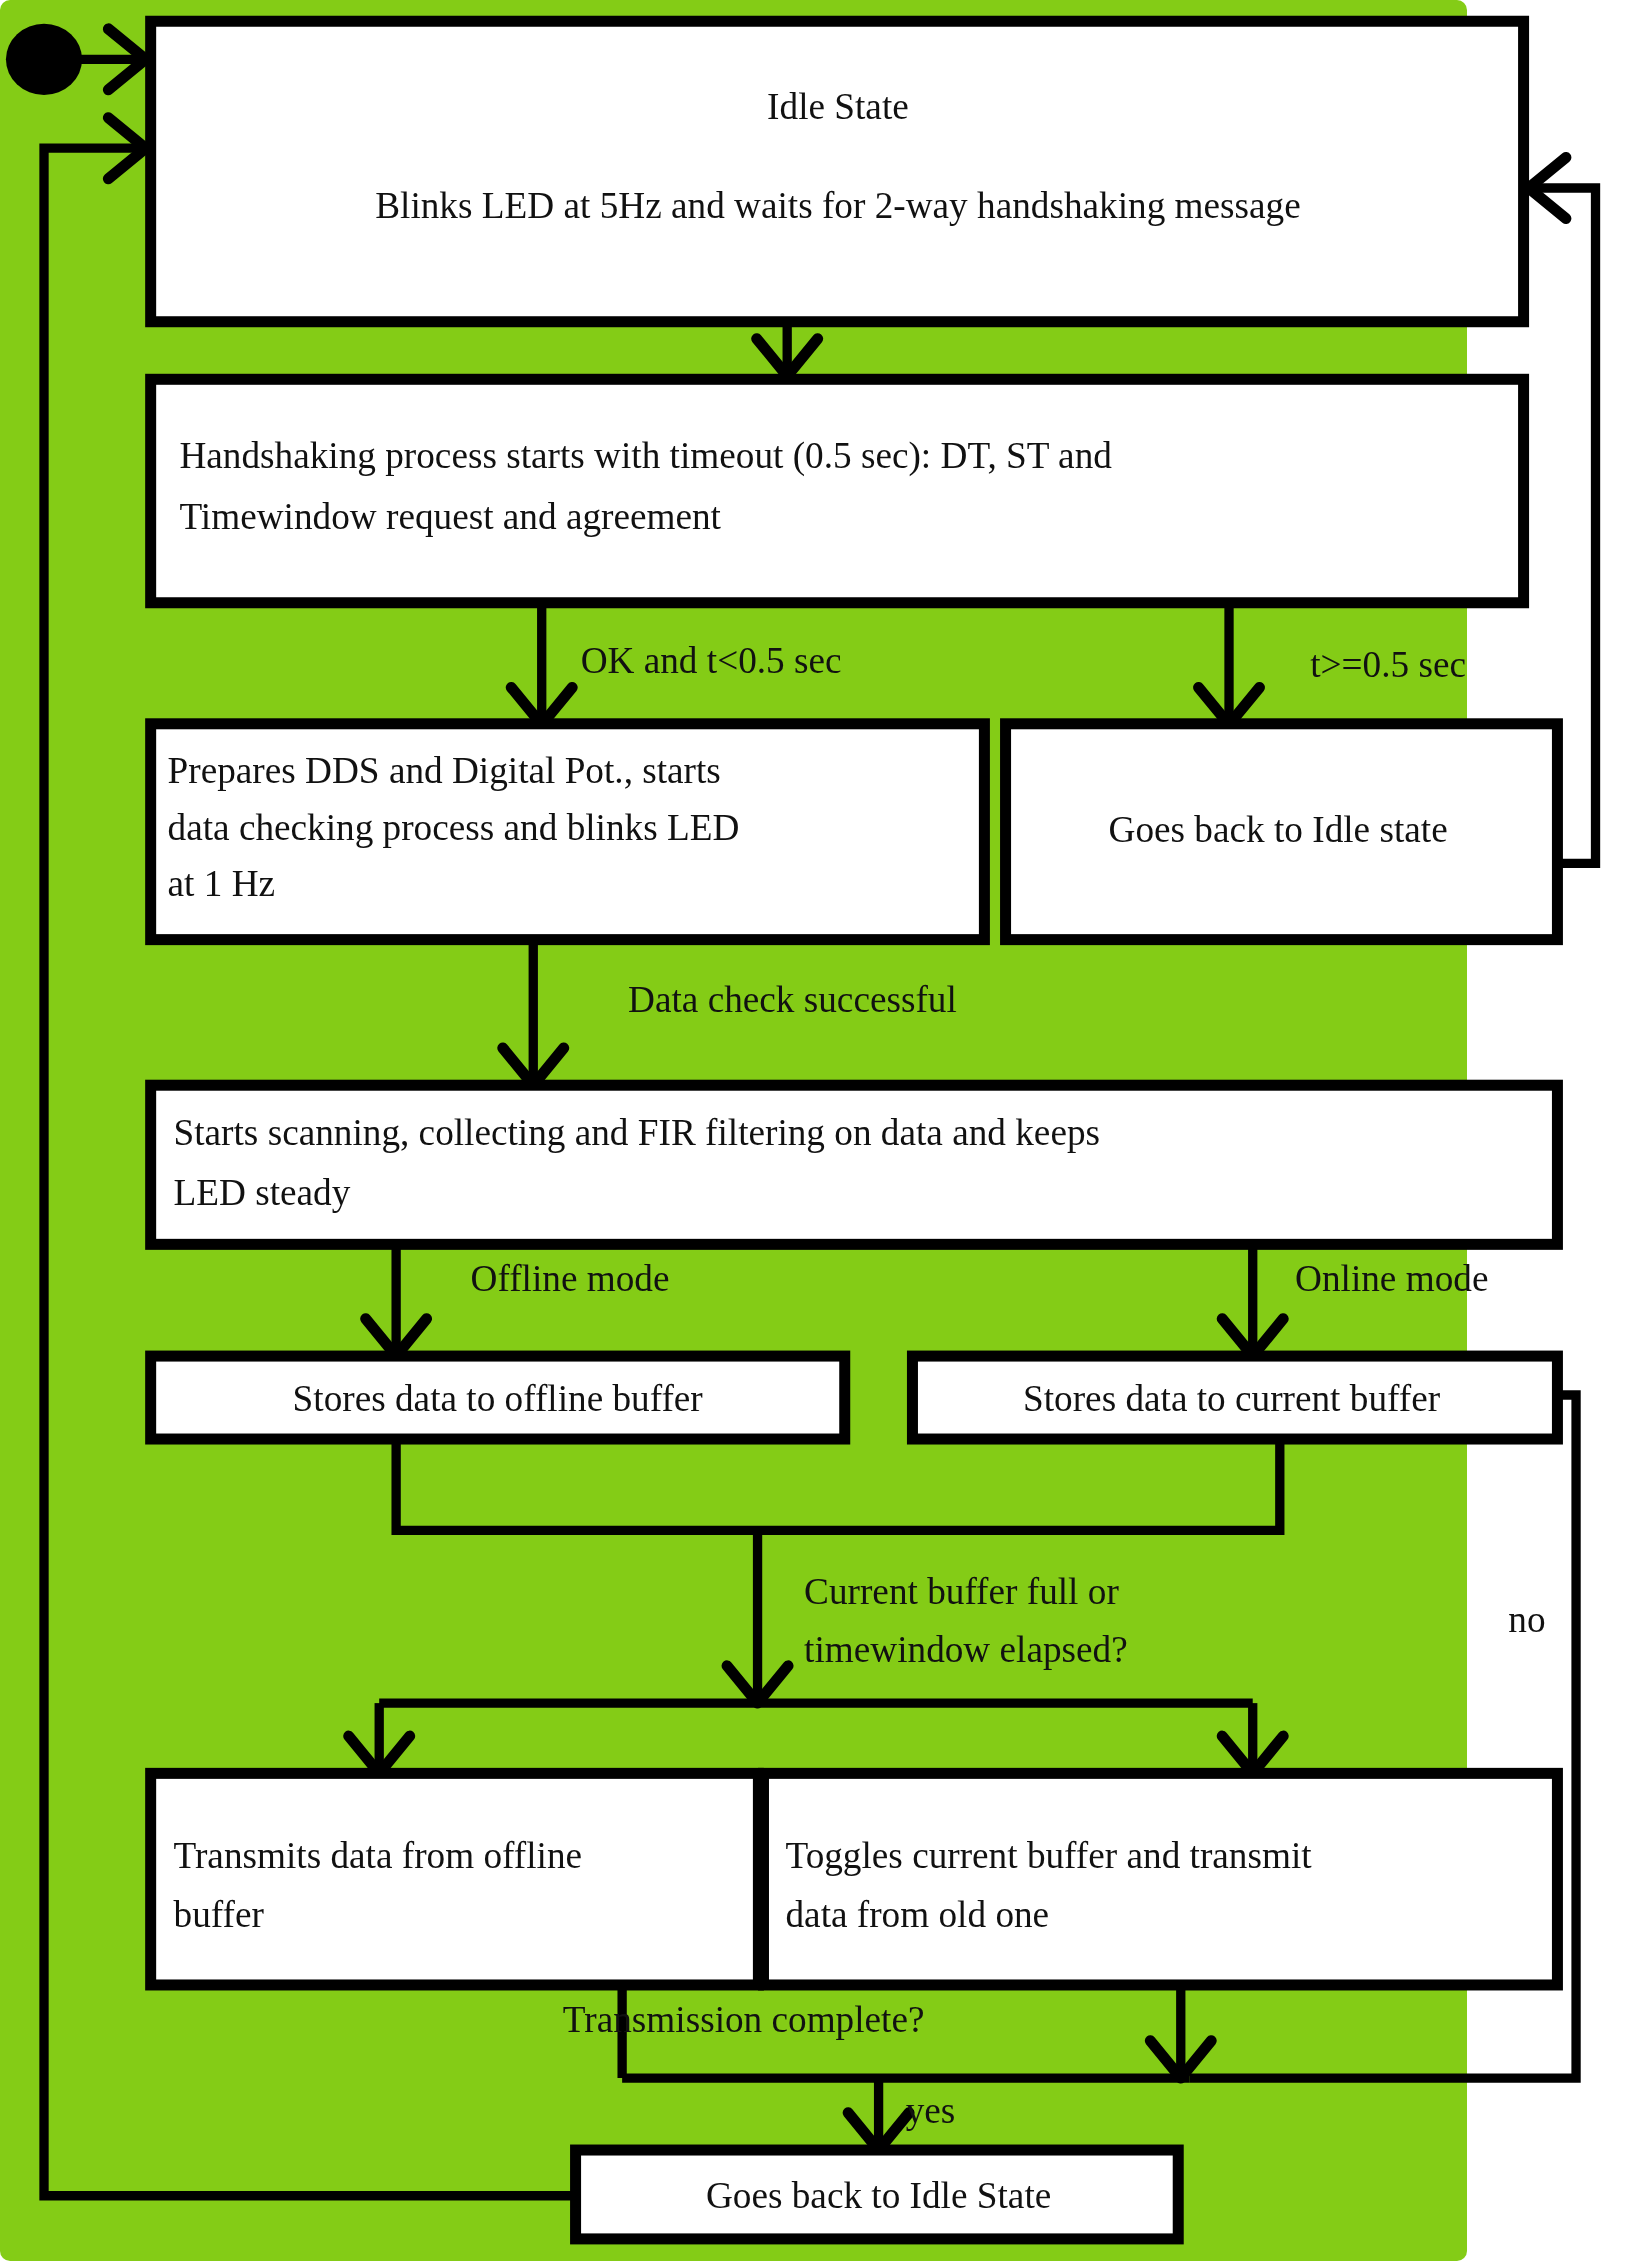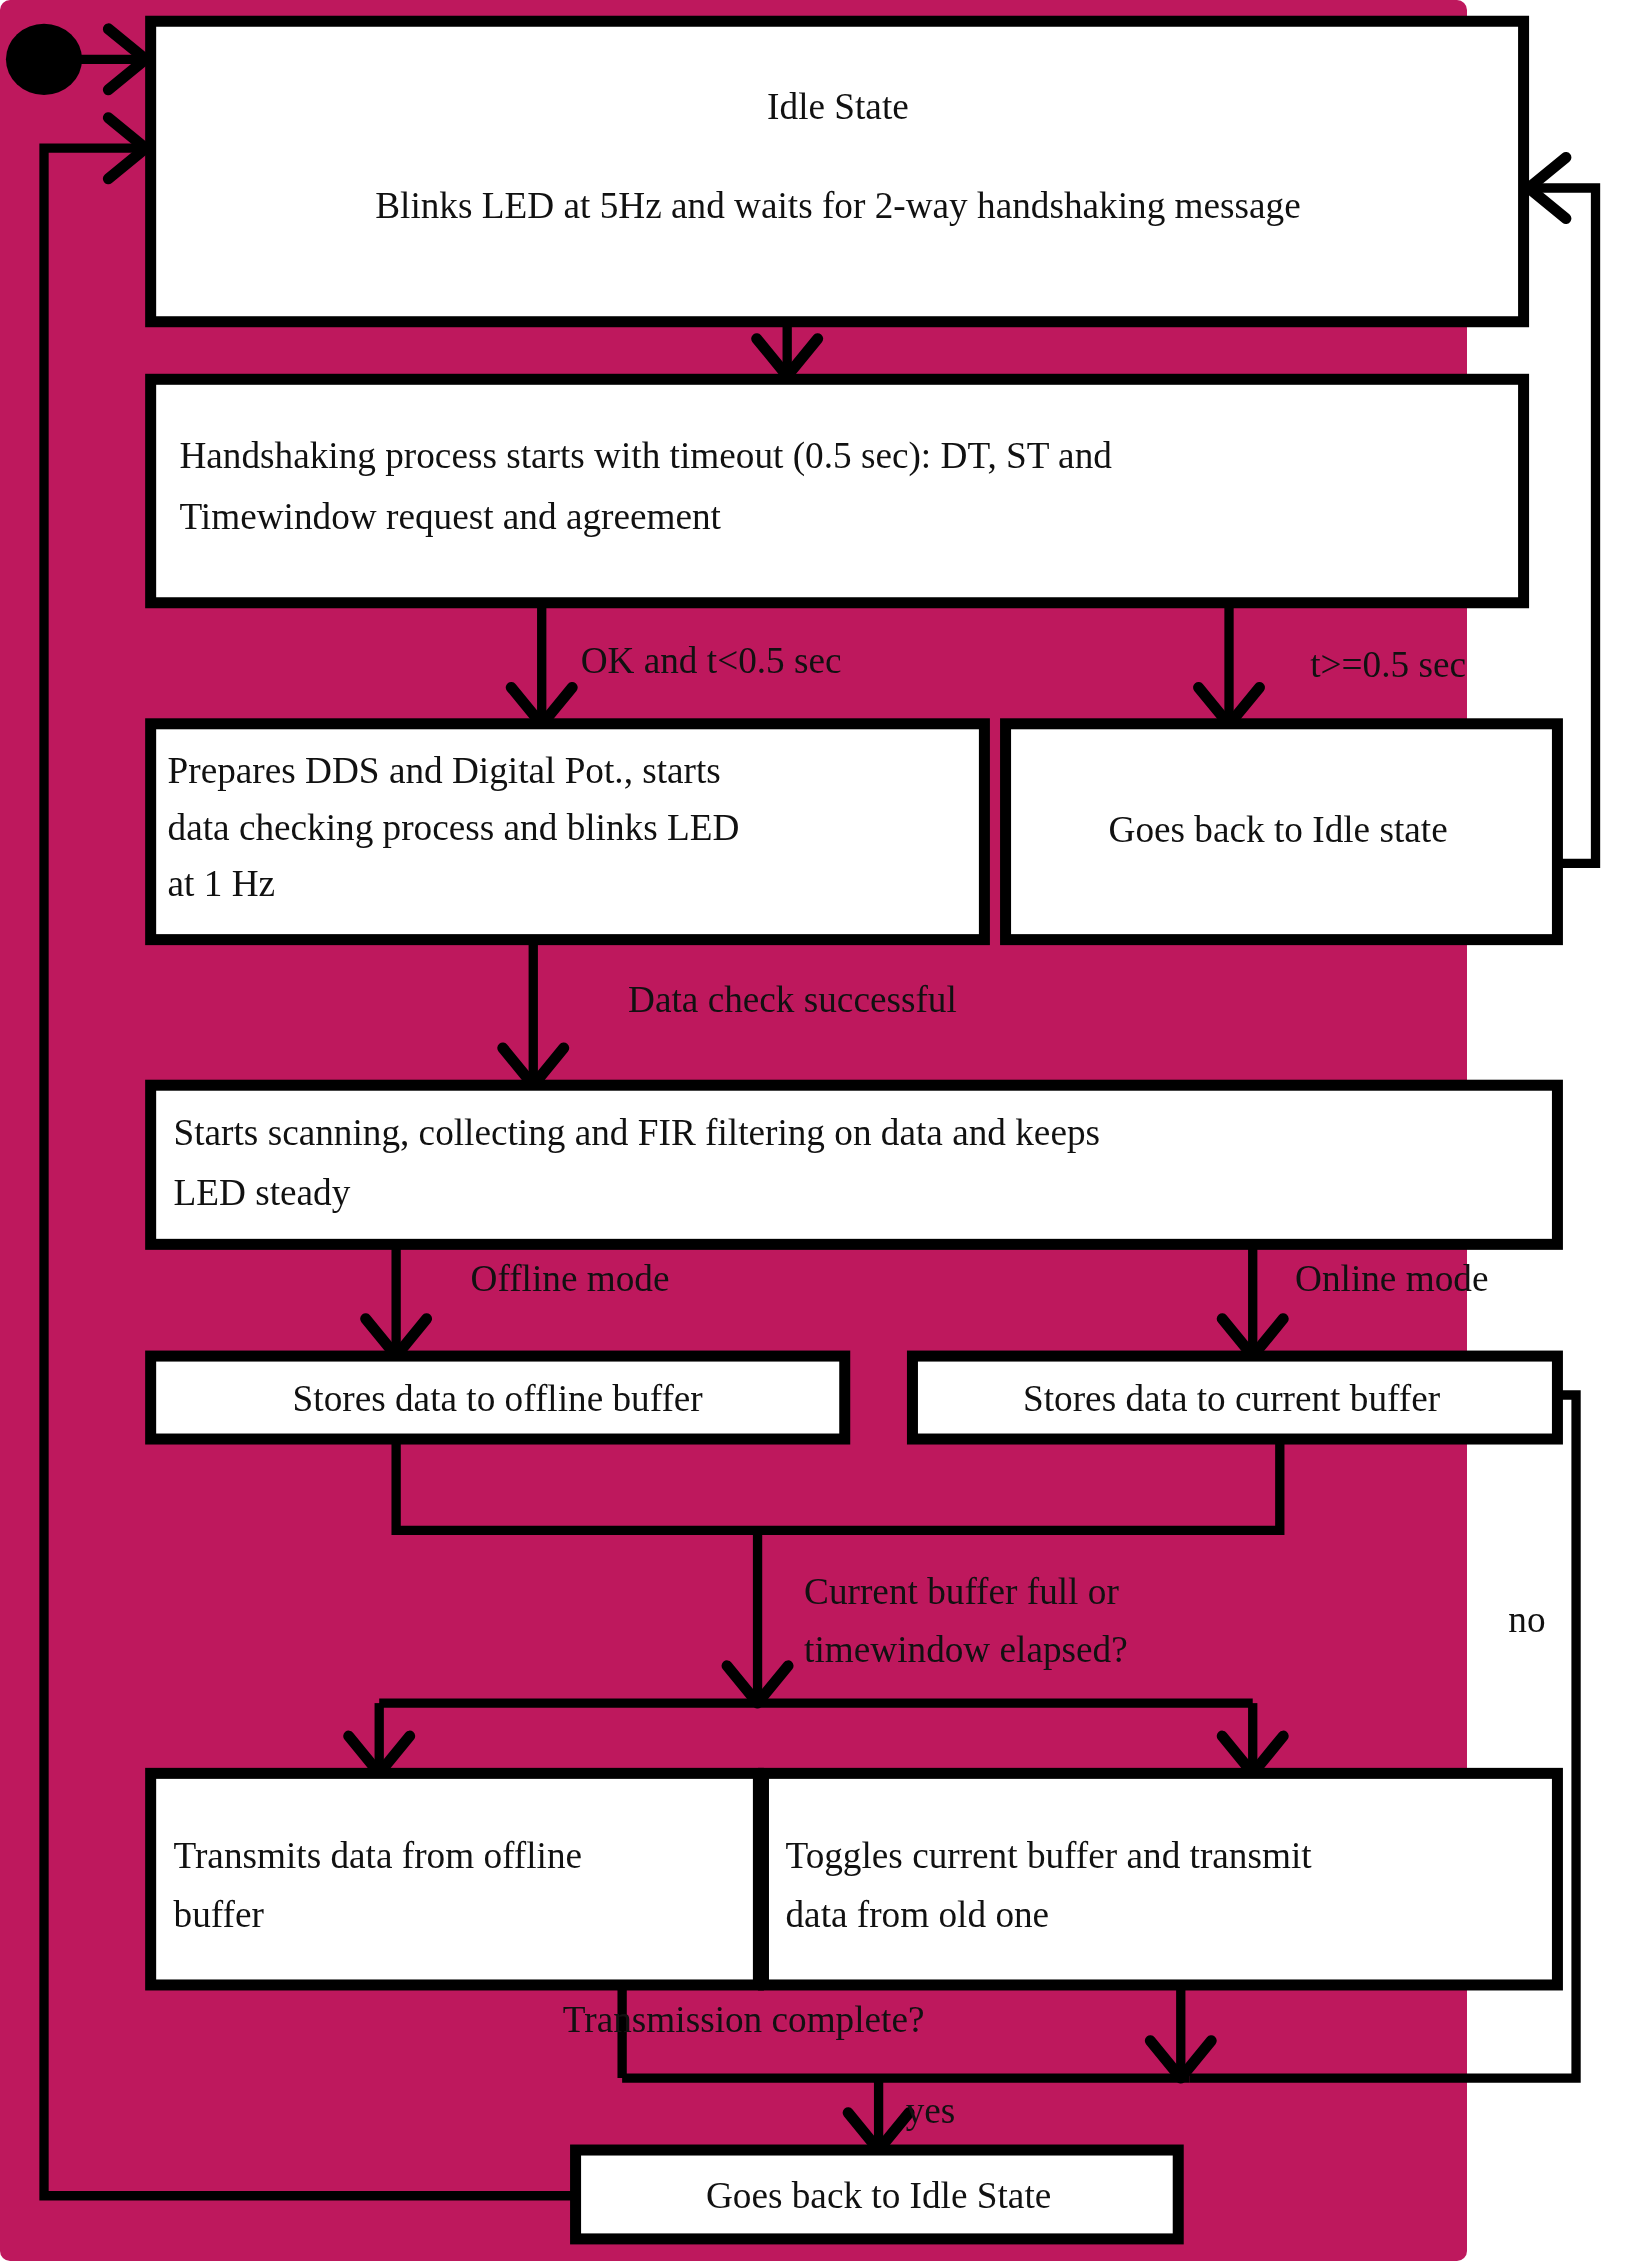--- a/index.html
+++ b/index.html
@@ -4,21 +4,21 @@
 <style>
   html, body {
     margin: 0;
     padding: 0;
     background: #ffffff;
   }
   #flowchart-root {
     position: relative;
     width: 1467px;
     height: 2261px;
-    background: #be185d;
+    background: #84cc16;
     font-family: "Liberation Serif", "DejaVu Serif", serif;
     border-radius: 10px;
   }
   svg.diagram-canvas {
     position: absolute;
     top: 0;
     left: 0;
     width: 1637px;
     height: 2261px;
     display: block;

